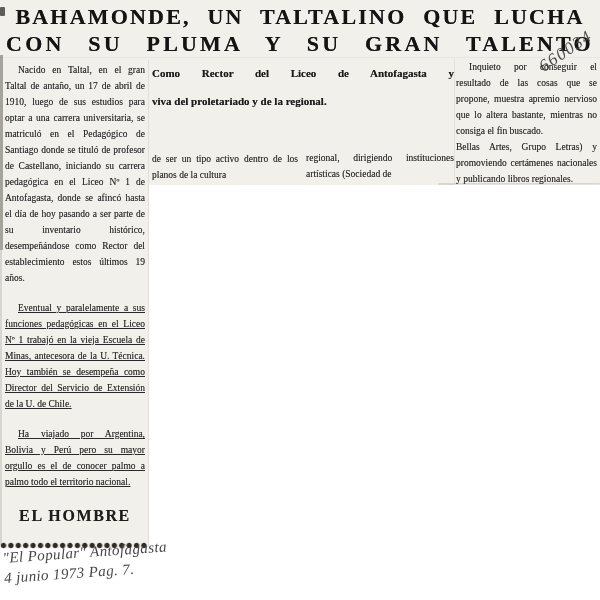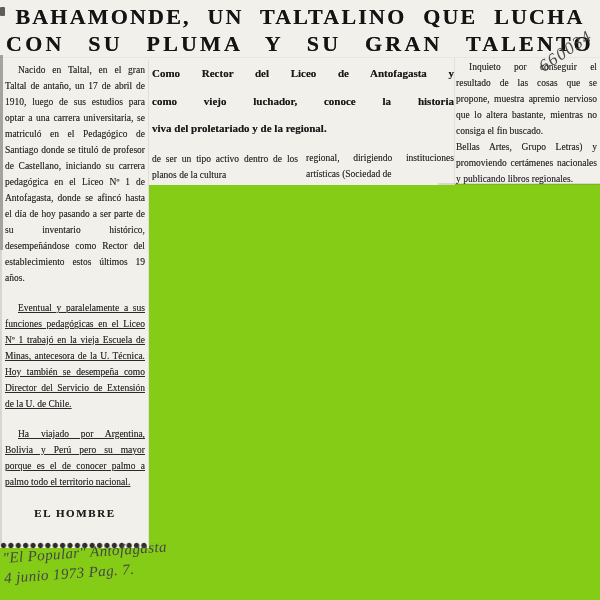--- a/index.html
+++ b/index.html
@@ -1,18 +1,18 @@
 <!DOCTYPE html>
 <html><head>
 <meta charset="utf-8">
 <style>
   html,body{margin:0;padding:0;background:#e8e6e2;}
   .page{
     position:relative;width:600px;height:600px;overflow:hidden;
-    background:#84cc16;
+    background:#ffffff;
     font-family:"Liberation Serif","DejaVu Serif",serif;
     color:#262626;
   }
   
   .piece{position:absolute;background:#f2f0ea;}
   .piece-top{left:0;top:0;width:600px;height:58px;}
   .piece-left{left:0;top:58px;width:149px;height:490px;}
   .piece-mid{left:149px;top:58px;width:306px;height:127px;}
   .piece-right{left:455px;top:58px;width:145px;height:126px;}
   
@@ -41,21 +41,21 @@
 
   .body{
     font-size:9.5px;line-height:16px;text-align:justify;margin:0;
     color:#2a2a2a;text-shadow:0 0 0.35px rgba(0,0,0,0.45);
   }
   .indent{text-indent:13px;}
   .mt{margin-top:14px;text-decoration:underline;}
 
   .col-left{position:absolute;left:5px;top:62px;width:140px;}
   .section-head{
-    text-align:center;font-size:11px;font-weight:700;letter-spacing:1.6px;
+    text-align:center;font-size:16px;font-weight:700;letter-spacing:1.6px;
     margin:17px 0 15px;color:#1d1d1d;text-shadow:0 0 0.4px rgba(0,0,0,0.5);
   }
 
   .subhead{
     position:absolute;left:152px;top:60px;width:302px;
     font-size:11px;font-weight:700;line-height:27.5px;color:#1a1a1a;
     text-shadow:0 0 0.5px rgba(0,0,0,0.55);
   }
   .subhead .just{text-align:justify;text-align-last:justify;}
 
@@ -99,27 +99,26 @@
   <h1 class="headline">
     <div class="hl1">BAHAMONDE, UN TALTALINO QUE LUCHA</div>
     <div class="hl2">CON SU PLUMA Y SU GRAN TALENTO</div>
   </h1>
 
   <div class="annotation">660034</div>
 
   <div class="col-left">
     <p class="body indent">Nacido en Taltal, en el gran Taltal de antaño, un 17 de abril de 1910, luego de sus estudios para optar a una carrera universitaria, se matriculó en el Pedagógico de Santiago donde se tituló de profesor de Castellano, iniciando su carrera pedagógica en el Liceo Nº 1 de Antofagasta, donde se afincó hasta el día de hoy pasando a ser parte de su inventario histórico, desempeñándose como Rector del establecimiento estos últimos 19 años.</p>
     <p class="body indent mt">Eventual y paralelamente a sus funciones pedagógicas en el Liceo Nº 1 trabajó en la vieja Escuela de Minas, antecesora de la U. Técnica. Hoy también se desempeña como Director del Servicio de Extensión de la U. de Chile.</p>
-    <p class="body indent mt">Ha viajado por Argentina, Bolivia y Perú pero su mayor porque es el de conocer palmo a palmo todo el territorio nacional.</p>
+    <p class="body indent mt">Ha viajado por Argentina, Bolivia y Perú pero su mayor orgullo es el de conocer palmo a palmo todo el territorio nacional.</p>
     <h2 class="section-head">EL HOMBRE</h2>
   </div>
 
   <div class="subhead">
     <div class="just">Como Rector del Liceo de Antofagasta y</div>
-    <div class="just">como viejo luchador, conoce la historia</div>
     <div>viva del proletariado y de la regional.</div>
   </div>
 
   <p class="body midcol-b">regional, dirigiendo instituciones artísticas (Sociedad de</p>
   <p class="body midcol-a">de ser un tipo activo dentro de los planos de la cultura</p>
 
   <div class="col-right">
     <p class="body indent p2">Inquieto por conseguir el resultado de las cosas que se propone, muestra apremio nervioso que lo altera bastante, mientras no consiga el fin buscado.</p>
     <p class="body">Bellas Artes, Grupo Letras) y promoviendo certámenes nacionales y publicando libros regionales.</p>
   </div>

